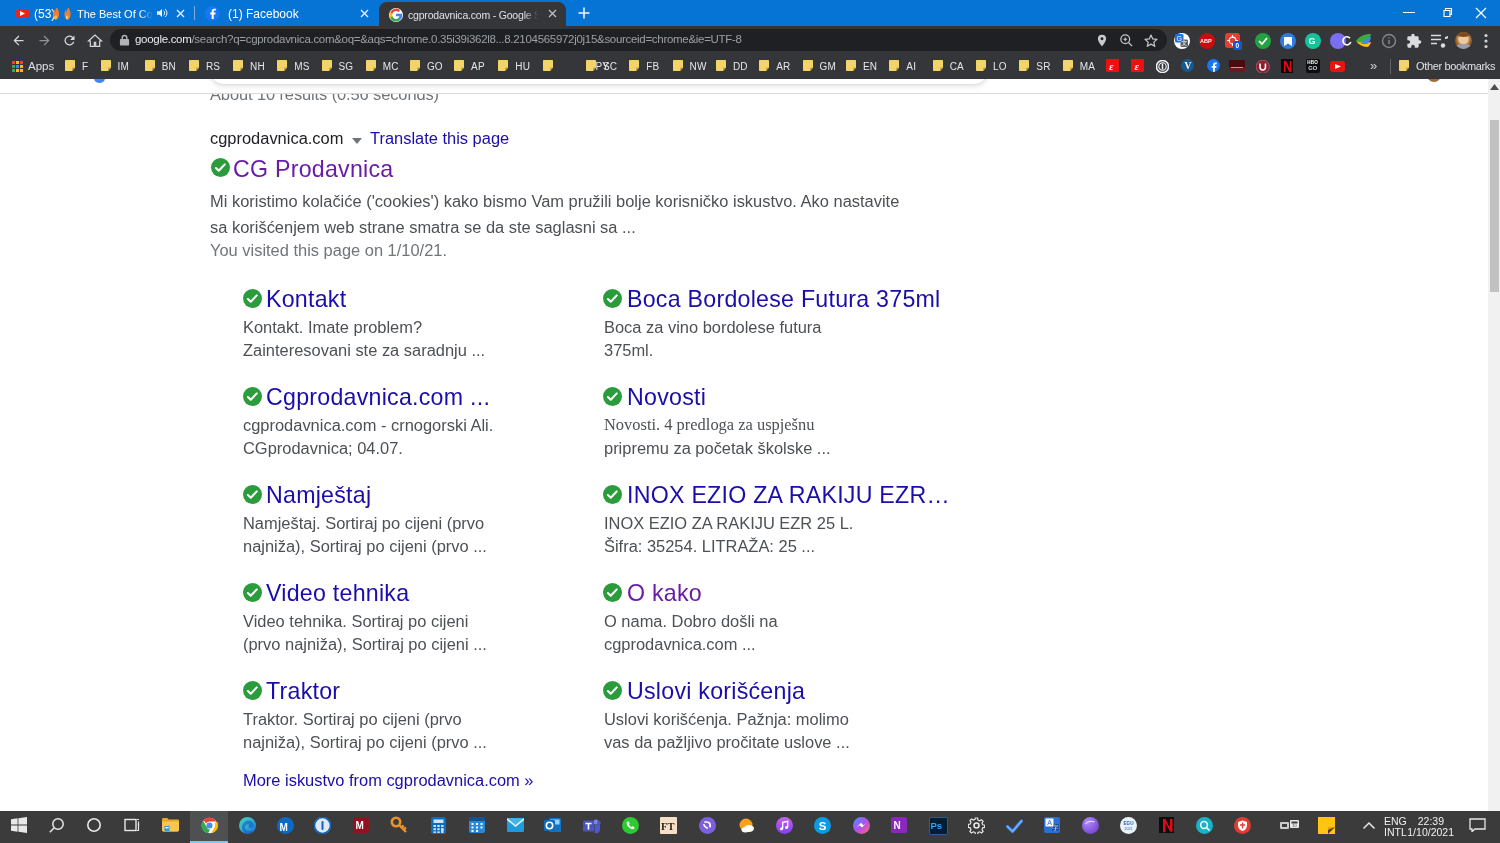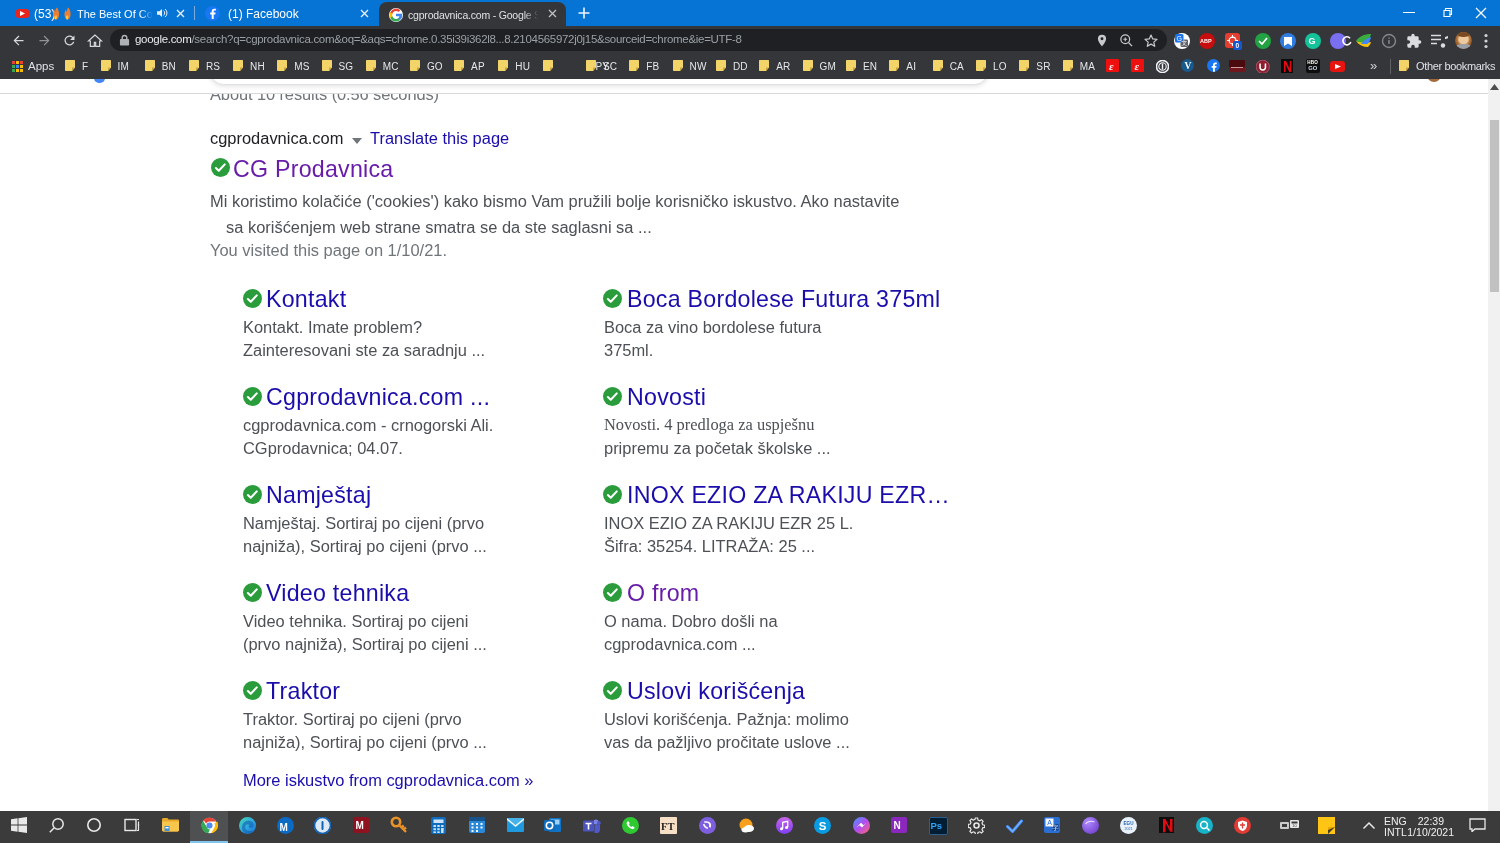--- a/index.html
+++ b/index.html
@@ -27,21 +27,21 @@
       </svg>
     <div class="t st blue" style="left:370px;top:129.8px;">Translate this page</div>
 
     <svg class="chk" style="left:211px;top:158px;" viewBox="0 0 24 24">
         <circle cx="12" cy="12" r="12" fill="#2b9c3c"></circle>
         <path d="M6.2 12.6l3.6 3.5 7.6-8" stroke="#fff" stroke-width="2.6" fill="none" stroke-linecap="round" stroke-linejoin="round"></path>
       </svg>
     <div class="t title purple" style="left:233px;top:158px;">CG Prodavnica</div>
 
     <div class="t snip" style="left:210px;top:192.7px;">Mi koristimo kolačiće ('cookies') kako bismo Vam pružili bolje korisničko iskustvo. Ako nastavite</div>
-    <div class="t snip" style="left:210px;top:219.4px;margin-left:16px;">sa korišćenjem web strane smatra se da ste saglasni sa ...</div>
+    <div class="t snip" style="left:210px;top:219.4px;">sa korišćenjem web strane smatra se da ste saglasni sa ...</div>
     <div class="t st gray" style="left:210px;top:242.2px;">You visited this page on 1/10/21.</div>
 
     <svg class="chk" style="left:243px;top:288.7px;" viewBox="0 0 24 24">
         <circle cx="12" cy="12" r="12" fill="#2b9c3c"></circle>
         <path d="M6.2 12.6l3.6 3.5 7.6-8" stroke="#fff" stroke-width="2.6" fill="none" stroke-linecap="round" stroke-linejoin="round"></path>
       </svg>
     <div class="t title blue" style="left:266px;top:288.0px;">Kontakt</div>
     <div class="t snip" style="left:243px;top:319.4px;">Kontakt. Imate problem?</div>
     <div class="t snip" style="left:243px;top:341.7px;">Zainteresovani ste za saradnju ...</div>
     <svg class="chk" style="left:603px;top:288.7px;" viewBox="0 0 24 24">
@@ -86,21 +86,21 @@
         <circle cx="12" cy="12" r="12" fill="#2b9c3c"></circle>
         <path d="M6.2 12.6l3.6 3.5 7.6-8" stroke="#fff" stroke-width="2.6" fill="none" stroke-linecap="round" stroke-linejoin="round"></path>
       </svg>
     <div class="t title blue" style="left:266px;top:582.0px;">Video tehnika</div>
     <div class="t snip" style="left:243px;top:613.4px;">Video tehnika. Sortiraj po cijeni</div>
     <div class="t snip" style="left:243px;top:635.7px;">(prvo najniža), Sortiraj po cijeni ...</div>
     <svg class="chk" style="left:603px;top:582.7px;" viewBox="0 0 24 24">
         <circle cx="12" cy="12" r="12" fill="#2b9c3c"></circle>
         <path d="M6.2 12.6l3.6 3.5 7.6-8" stroke="#fff" stroke-width="2.6" fill="none" stroke-linecap="round" stroke-linejoin="round"></path>
       </svg>
-    <div class="t title purple" style="left:627px;top:582.0px;">O from</div>
+    <div class="t title purple" style="left:627px;top:582.0px;">O kako</div>
     <div class="t snip" style="left:604px;top:613.4px;">O nama. Dobro došli na</div>
     <div class="t snip" style="left:604px;top:635.7px;">cgprodavnica.com ...</div>
 
     <svg class="chk" style="left:243px;top:680.7px;" viewBox="0 0 24 24">
         <circle cx="12" cy="12" r="12" fill="#2b9c3c"></circle>
         <path d="M6.2 12.6l3.6 3.5 7.6-8" stroke="#fff" stroke-width="2.6" fill="none" stroke-linecap="round" stroke-linejoin="round"></path>
       </svg>
     <div class="t title blue" style="left:266px;top:680.0px;">Traktor</div>
     <div class="t snip" style="left:243px;top:711.4px;">Traktor. Sortiraj po cijeni (prvo</div>
     <div class="t snip" style="left:243px;top:733.7px;">najniža), Sortiraj po cijeni (prvo ...</div>

